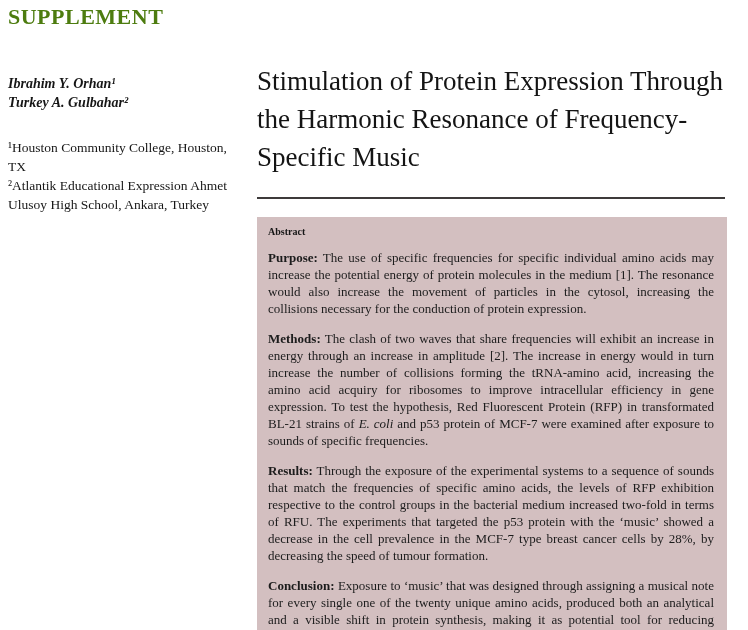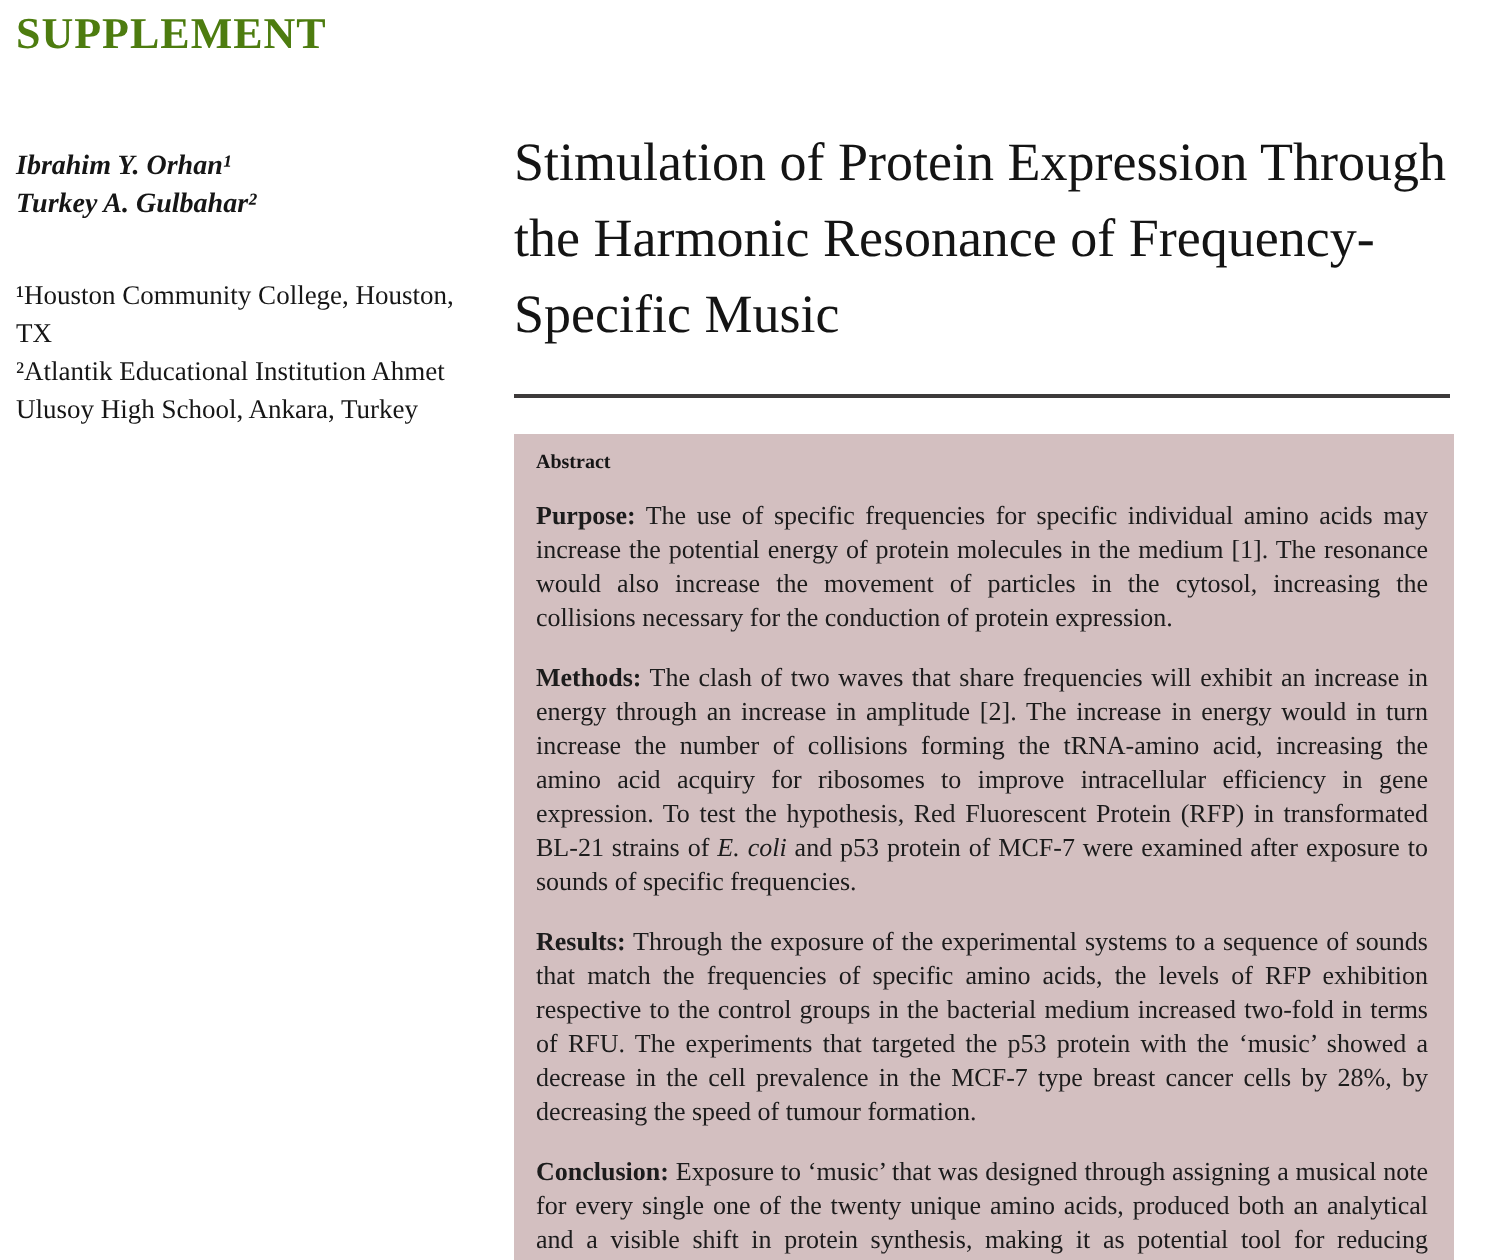--- a/index.html
+++ b/index.html
@@ -104,21 +104,21 @@
 
 <div class="masthead">SUPPLEMENT</div>
 
 <div class="left-col">
   <div class="author-line">Ibrahim Y. Orhan¹</div>
   <div class="author-line">Turkey A. Gulbahar²</div>
 </div>
 
 <div class="affiliations">
   <div class="affiliation-line">¹Houston Community College, Houston, TX</div>
-  <div class="affiliation-line">²Atlantik Educational Institution Ahmet Ulusoy High School, Ankara, Turkey</div>
+  <div class="affiliation-line">²Atlantik Educational Expression Ahmet Ulusoy High School, Ankara, Turkey</div>
 </div>
 
 <div class="right-col">
   <h1 class="paper-title">Stimulation of Protein Expression Through the Harmonic Resonance of Frequency-Specific Music</h1>
   <div class="title-rule" style="background: rgb(61, 58, 58);"></div>
   <div class="abstract-box" style="background: rgb(211, 191, 192);">
     <div class="abstract-heading">Abstract</div>
     <div>
         <p class="abs-para"><span class="para-label">Purpose:</span><span> The use of specific frequencies for specific individual amino acids may increase the potential energy of protein molecules in the medium [1]. The resonance would also increase the movement of particles in the cytosol, increasing the collisions necessary for the conduction of protein expression.</span></p>
         <p class="abs-para"><span class="para-label">Methods:</span><span> The clash of two waves that share frequencies will exhibit an increase in energy through an increase in amplitude [2]. The increase in energy would in turn increase the number of collisions forming the tRNA-amino acid, increasing the amino acid acquiry for ribosomes to improve intracellular efficiency in gene expression. To test the hypothesis, Red Fluorescent Protein (RFP) in transformated BL-21 strains of </span><span class="it">E. coli</span><span> and p53 protein of MCF-7 were examined after exposure to sounds of specific frequencies.</span></p>

